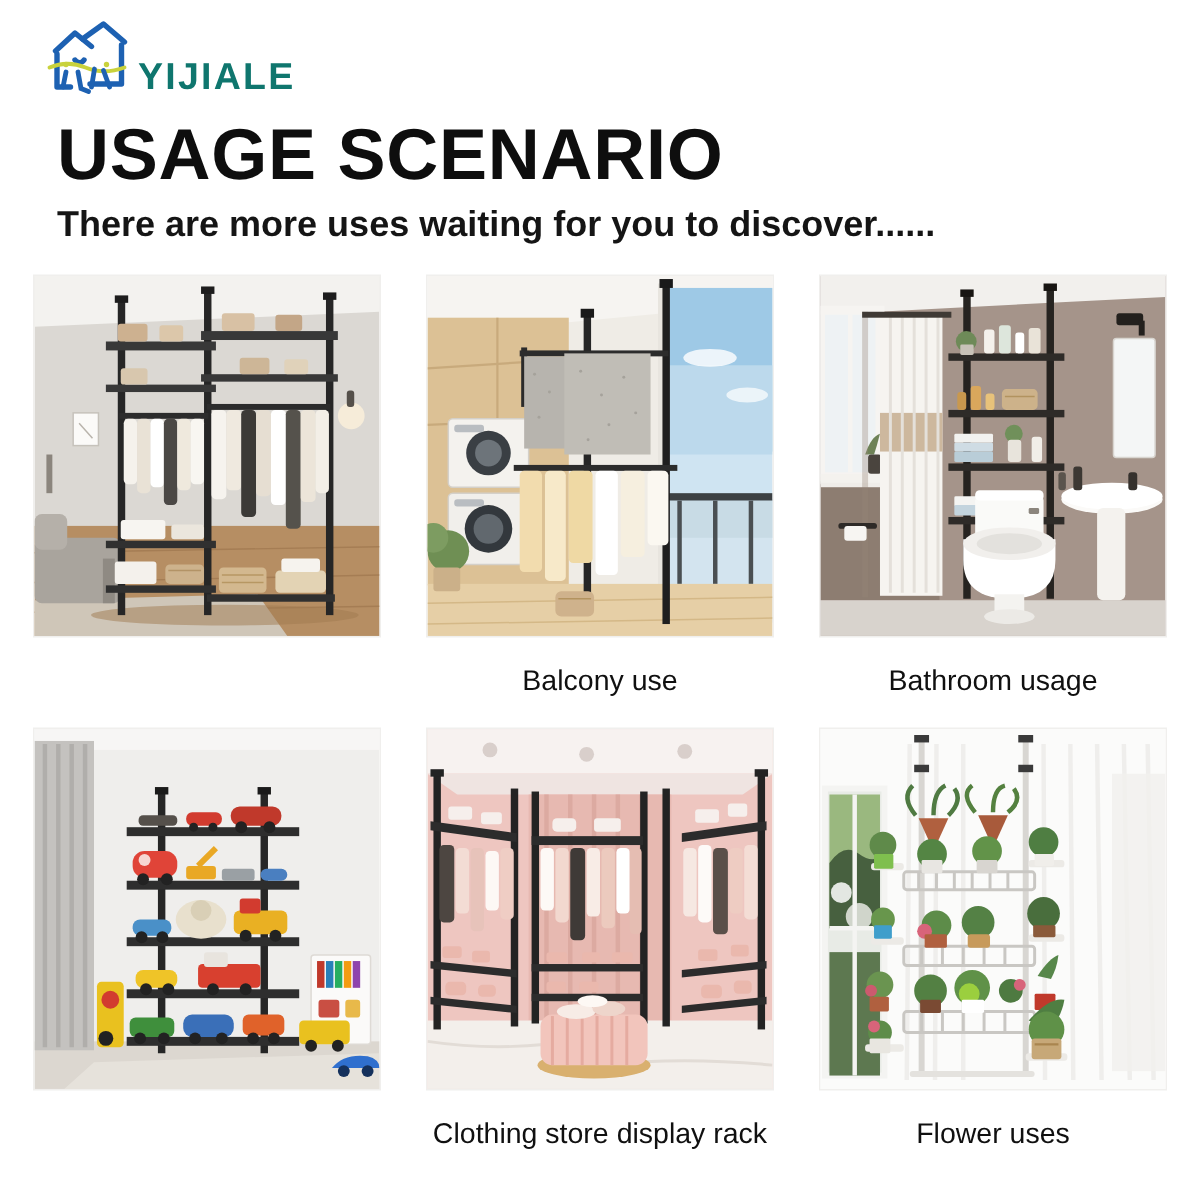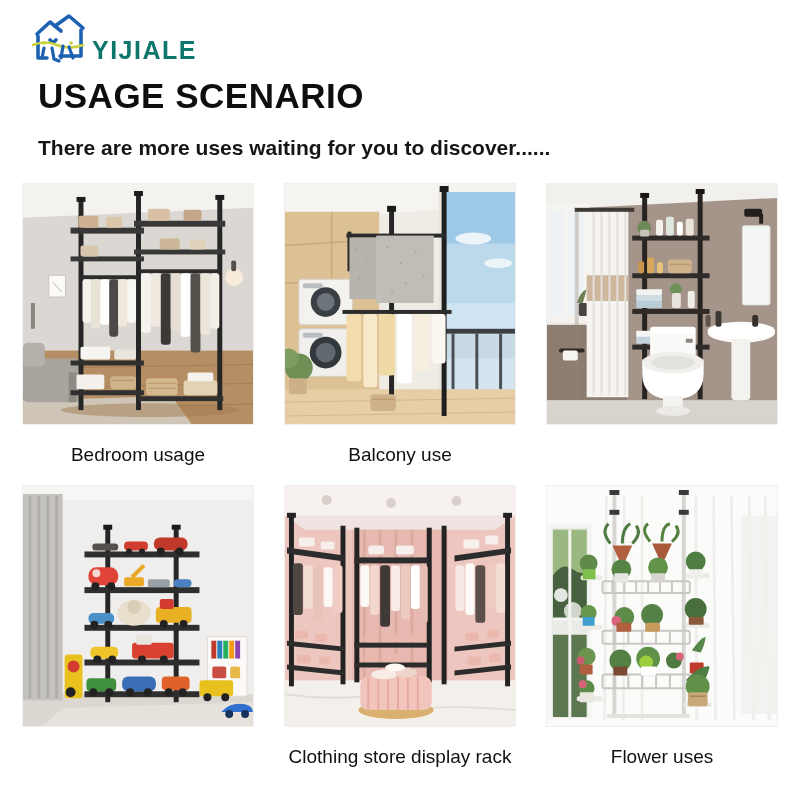--- a/index.html
+++ b/index.html
@@ -2,22 +2,22 @@
 <html><head>
 <meta charset="utf-8">
 <style>
   html,body{margin:0;padding:0;}
   body{
     width:800px;height:800px;position:relative;background:#ffffff;
     font-family:"Liberation Sans", sans-serif;overflow:hidden;
   }
   .logo{position:absolute;left:30px;top:12px;display:flex;align-items:flex-end;gap:4px;}
   .logo-text{color:#0f766e;font-weight:bold;font-size:25px;letter-spacing:1.5px;line-height:1;padding-bottom:7px;}
-  .page-title{position:absolute;left:38px;top:76px;margin:0;font-size:35px;font-weight:bold;color:#0e0e0e;letter-spacing:0.5px;}
-  .page-subtitle{position:absolute;left:38px;top:136px;margin:0;font-size:21px;font-weight:bold;color:#151515;}
+  .page-title{position:absolute;left:38px;top:76px;margin:0;font-size:48px;font-weight:bold;color:#0e0e0e;letter-spacing:0.5px;}
+  .page-subtitle{position:absolute;left:38px;top:136px;margin:0;font-size:24px;font-weight:bold;color:#151515;}
   .usage-grid{
     position:absolute;left:22px;top:183px;width:756px;
     display:grid;grid-template-columns:repeat(3,232px);column-gap:30px;
   }
   .usage-card{width:232px;}
   .usage-photo{width:232px;height:242px;display:block;border:1px solid #f0efed;box-sizing:border-box;}
   .usage-photo svg{display:block;width:230px;height:240px;}
   .usage-caption{
     height:60px;display:flex;align-items:center;justify-content:center;
     font-size:19px;color:#101010;text-align:center;white-space:nowrap;
@@ -121,21 +121,20 @@
         <rect x="88" y="194" width="26" height="13" rx="3" fill="#cdb28c"></rect>
         <line x1="90" y1="198" x2="112" y2="198" stroke="#b39366" stroke-width="1"></line>
         <rect x="116" y="214" width="86" height="5" fill="#303030"></rect>
         <rect x="124" y="196" width="32" height="17" rx="3" fill="#d3b88f"></rect>
         <line x1="126" y1="201" x2="154" y2="201" stroke="#b79763" stroke-width="1"></line>
         <line x1="126" y1="206" x2="154" y2="206" stroke="#b79763" stroke-width="1"></line>
         <rect x="162" y="198" width="34" height="15" rx="3" fill="#e3d3b4"></rect>
         <rect x="166" y="190" width="26" height="9" rx="2" fill="#f6f3ee"></rect>
       </svg>
     </div>
-    <div class="usage-caption">Bedroom usage</div>
   </div>
 
   <div class="usage-card">
     <div class="usage-photo">
       <svg viewBox="0 0 232 242">
         <rect width="232" height="242" fill="#efece6"></rect>
         <polygon points="0,0 232,0 232,18 0,40" fill="#f6f4f1"></polygon>
         <rect x="0" y="28" width="95" height="180" fill="#dcc195"></rect>
         <line x1="0" y1="62" x2="95" y2="56" stroke="#c8aa7c" stroke-width="1.5"></line>
         <line x1="0" y1="100" x2="95" y2="96" stroke="#c8aa7c" stroke-width="1.5"></line>
@@ -272,20 +271,21 @@
         <ellipse cx="196" cy="148" rx="34" ry="9" fill="#ffffff"></ellipse>
         <rect x="186" y="156" width="19" height="62" rx="4" fill="#f4f2ee"></rect>
         <rect x="207" y="132" width="6" height="12" rx="2" fill="#35312d"></rect>
         <rect x="170" y="128" width="6" height="16" rx="2" fill="#3c3833"></rect>
         <rect x="160" y="132" width="5" height="12" rx="2" fill="#5a544d"></rect>
         <rect x="197" y="42" width="28" height="80" rx="2" fill="#f4f6f6" stroke="#d8d5d0"></rect>
         <rect x="199" y="25" width="18" height="8" rx="2" fill="#23201d"></rect>
         <rect x="214" y="30" width="4" height="10" fill="#23201d"></rect>
       </svg>
     </div>
+    <div class="usage-caption">Bathroom usage</div>
   </div>
 
   <div class="usage-card">
     <div class="usage-photo">
       <svg viewBox="0 0 232 242">
         <rect width="232" height="242" fill="#efeeec"></rect>
         <rect x="0" y="0" width="232" height="14" fill="#f7f6f5"></rect>
         <rect x="0" y="210" width="232" height="32" fill="#dcd7d0"></rect>
         <polygon points="40,224 232,218 232,242 20,242" fill="#e6e2db"></polygon>
         <rect x="0" y="8" width="40" height="208" fill="#c4c2bf"></rect>

